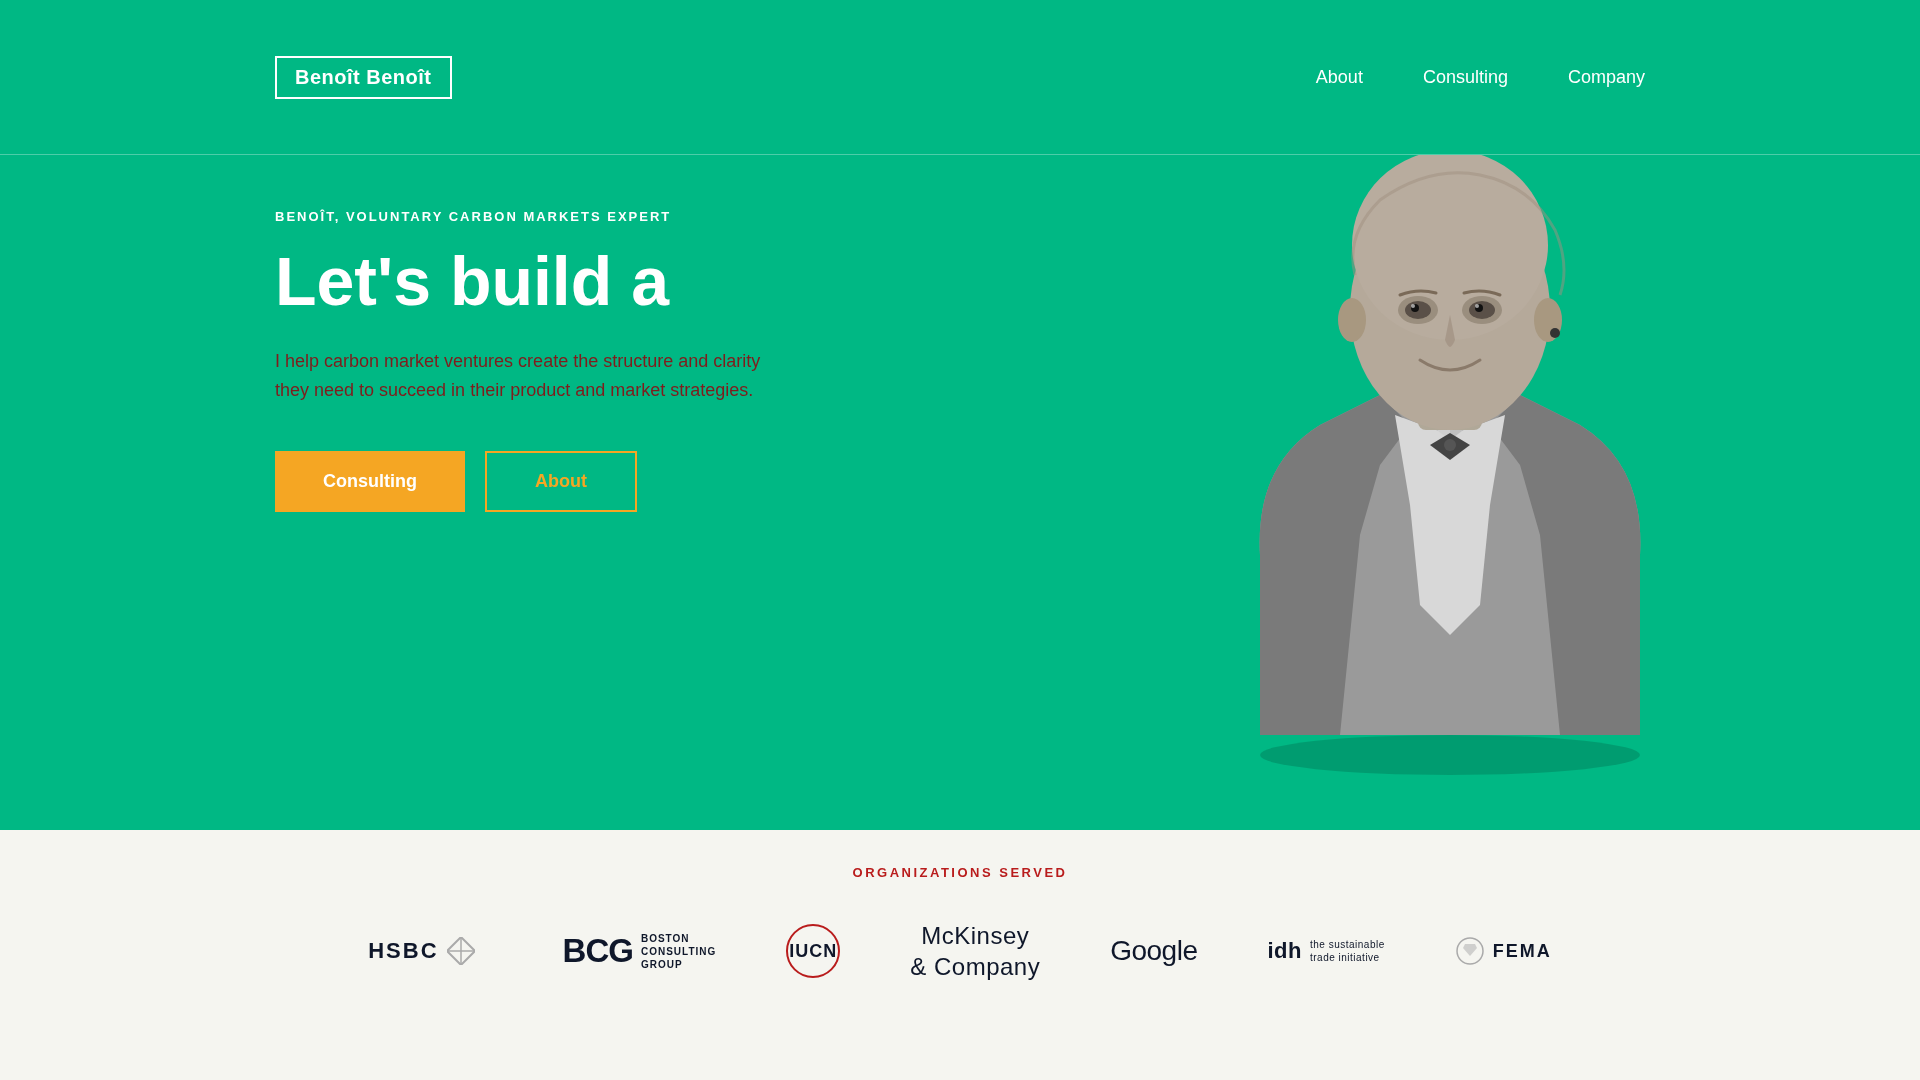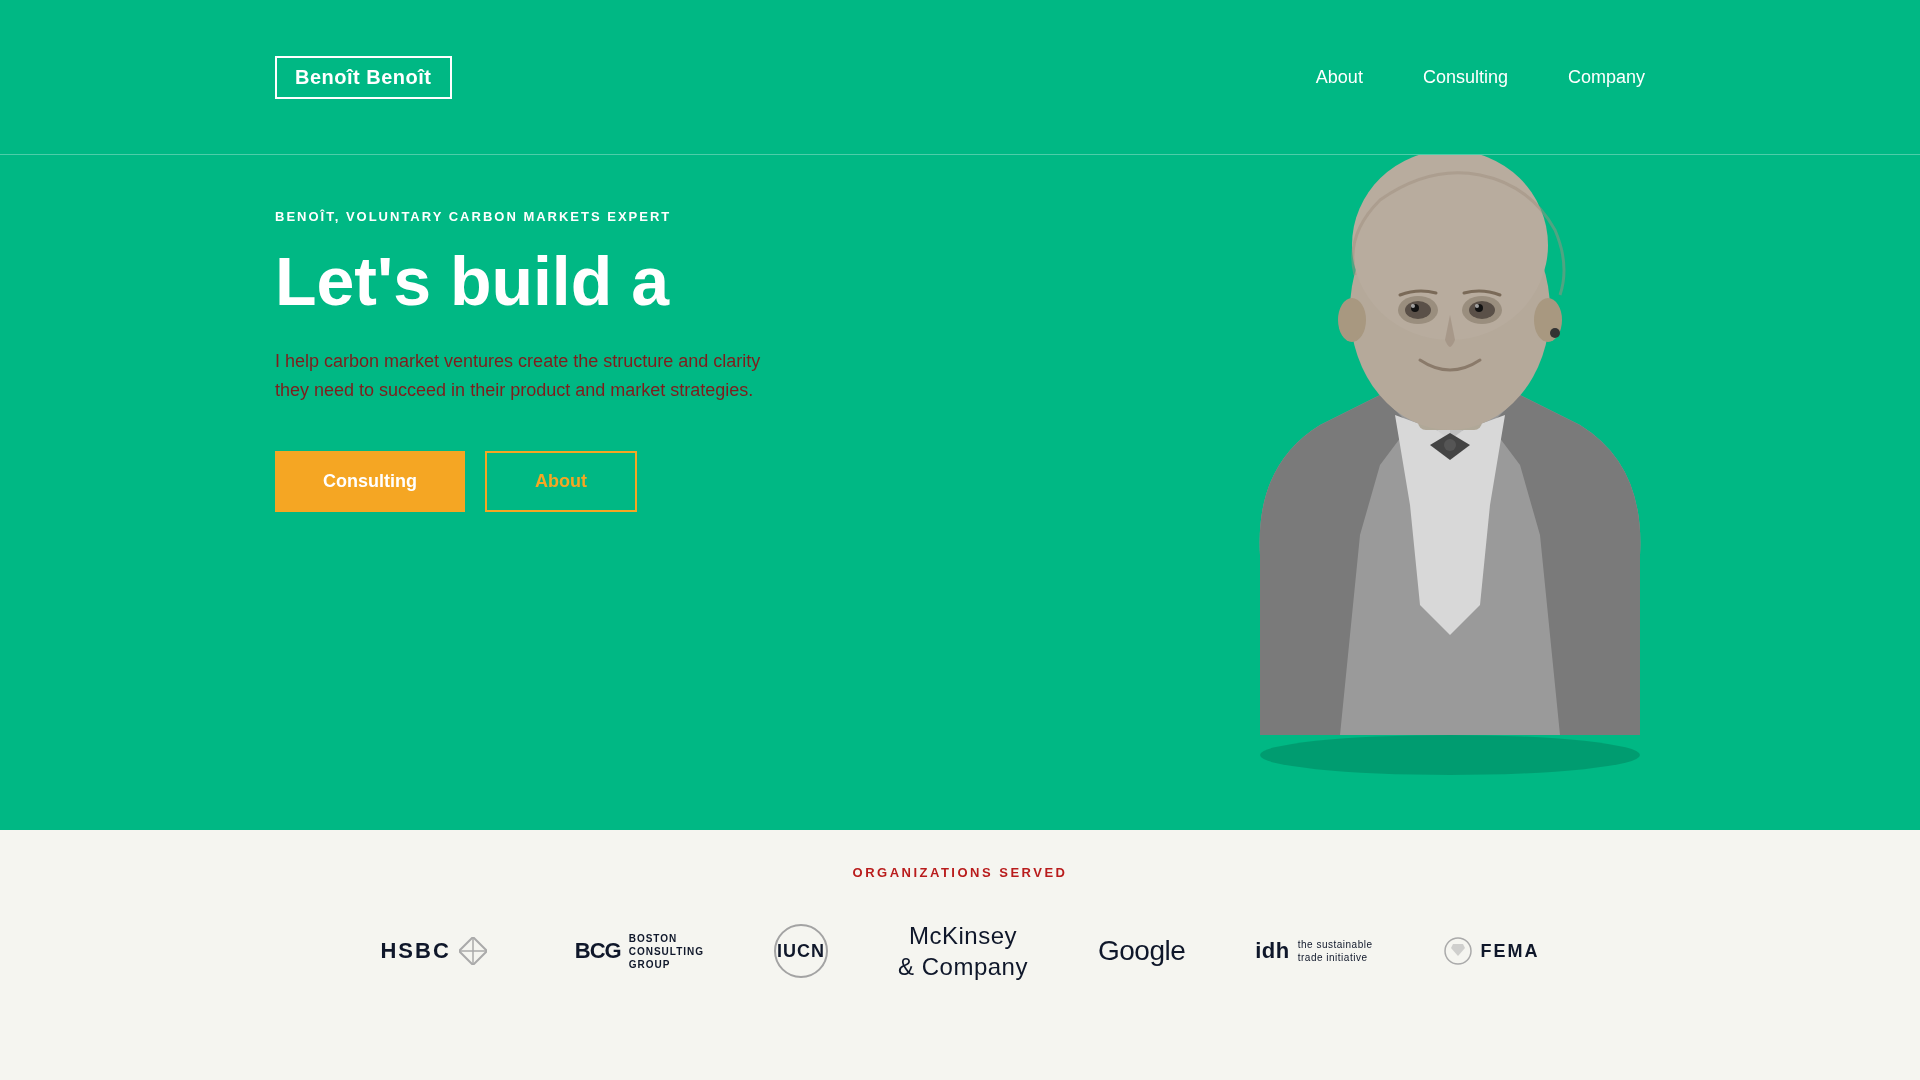--- a/index.html
+++ b/index.html
@@ -164,40 +164,40 @@
       white-space: nowrap;
     }
 
     .org-logo-hsbc {
       font-size: 22px;
       font-weight: 700;
       letter-spacing: 2px;
     }
 
     .org-logo-bcg {
-      font-size: 22px;
+      font-size: 33px;
       font-weight: 700;
       letter-spacing: -1px;
       margin-left: 18px;
     }
 
     .org-logo-bcg-text {
       font-size: 10px;
       font-weight: 600;
       line-height: 1.3;
       letter-spacing: 1px;
       text-transform: uppercase;
       max-width: 80px;
     }
 
     .org-logo-iucn {
       font-size: 18px;
       font-weight: 700;
       letter-spacing: 1px;
-      border: 2px solid #a3a3a3;
+      border: 2px solid #b91c1c;
       border-radius: 50%;
       width: 54px;
       height: 54px;
       display: flex;
       align-items: center;
       justify-content: center;
     }
 
     .org-logo-mckinsey {
       font-size: 24px;

